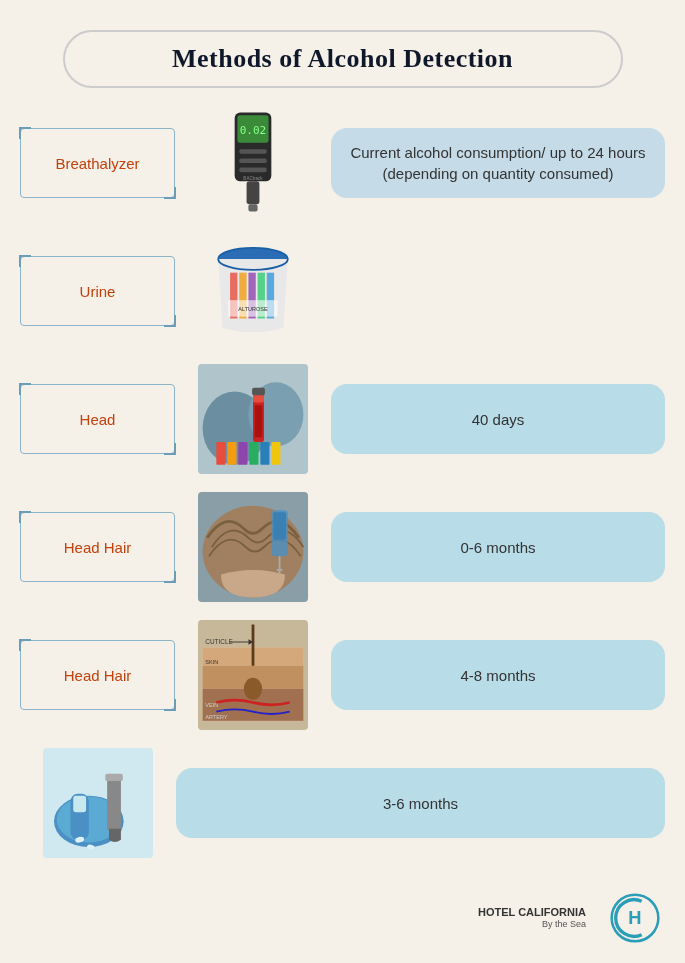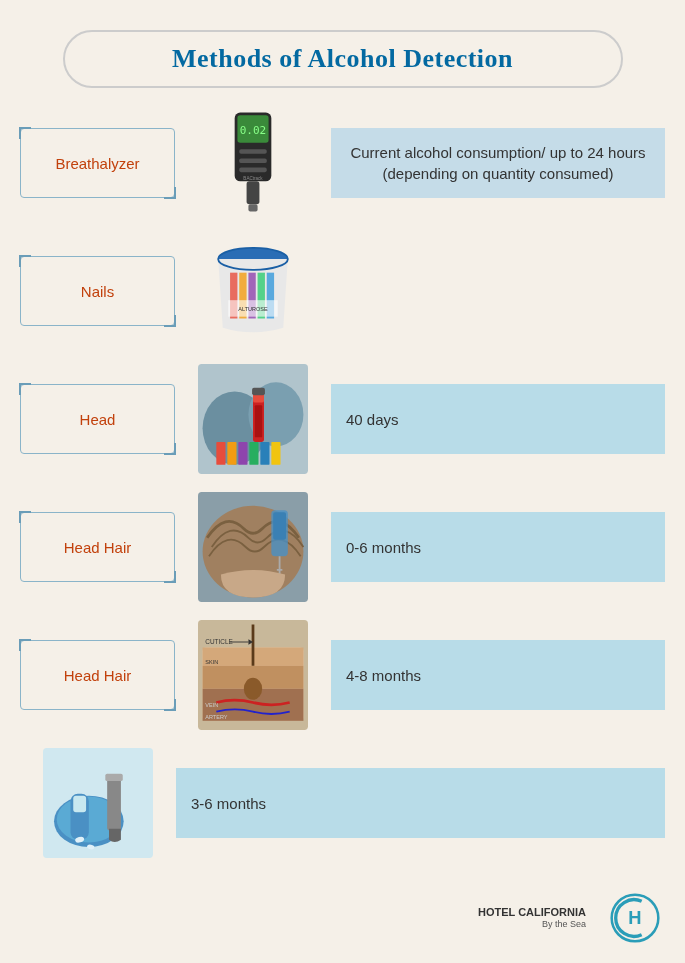--- a/index.html
+++ b/index.html
@@ -26,21 +26,21 @@
       padding: 12px 30px;
       text-align: center;
       margin: 10px auto 20px auto;
       max-width: 560px;
       background-color: #f5f0e8;
     }
 
     .title-box h1 {
       font-size: 26px;
       font-weight: bold;
-      color: #0369a1;
+      color: #0f172a;
       letter-spacing: 0.5px;
       font-family: Liberation Serif, serif;
     }
 
     .method-row {
       display: flex;
       align-items: center;
       margin-bottom: 18px;
       min-height: 90px;
     }
@@ -102,24 +102,24 @@
       align-items: center;
       justify-content: center;
       overflow: hidden;
       border-radius: 4px;
     }
 
     .method-detail-box {
       flex: 1;
       min-height: 70px;
       background-color: #b8dce8;
-      border-radius: 0;
-      display: flex;
-      align-items: center;
-      justify-content: flex-start;
+      border-radius: 16px;
+      display: flex;
+      align-items: center;
+      justify-content: center;
       padding: 10px 15px;
     }
 
     .method-detail-text {
       font-size: 15px;
       color: #333;
       text-align: center;
       font-family: Arial, sans-serif;
       line-height: 1.4;
     }
@@ -215,21 +215,21 @@
     </div>
     <div class="method-detail-box breathalyzer-detail">
       <span class="method-detail-text">Current alcohol consumption/ up to 24 hours (depending on quantity consumed)</span>
     </div>
   </div>
 
   <div class="method-row">
     <div class="method-label-box">
       <span class="corner-tl"></span>
       <span class="corner-br"></span>
-      <span class="method-label">Nails</span>
+      <span class="method-label">Urine</span>
     </div>
     <div class="method-image-box">
       <svg class="img-urine" viewBox="0 0 110 120" xmlns="http://www.w3.org/2000/svg">
 
         <ellipse cx="55" cy="25" rx="38" ry="12" fill="#2a6db5"></ellipse>
         <path d="M17 25 L22 100 Q55 110 88 100 L93 25 Z" fill="#e8e8e8"></path>
 
         <rect x="30" y="40" width="8" height="50" fill="#e74c3c" opacity="0.8"></rect>
         <rect x="40" y="40" width="8" height="50" fill="#f39c12" opacity="0.8"></rect>
         <rect x="50" y="40" width="8" height="50" fill="#8e44ad" opacity="0.8"></rect>

